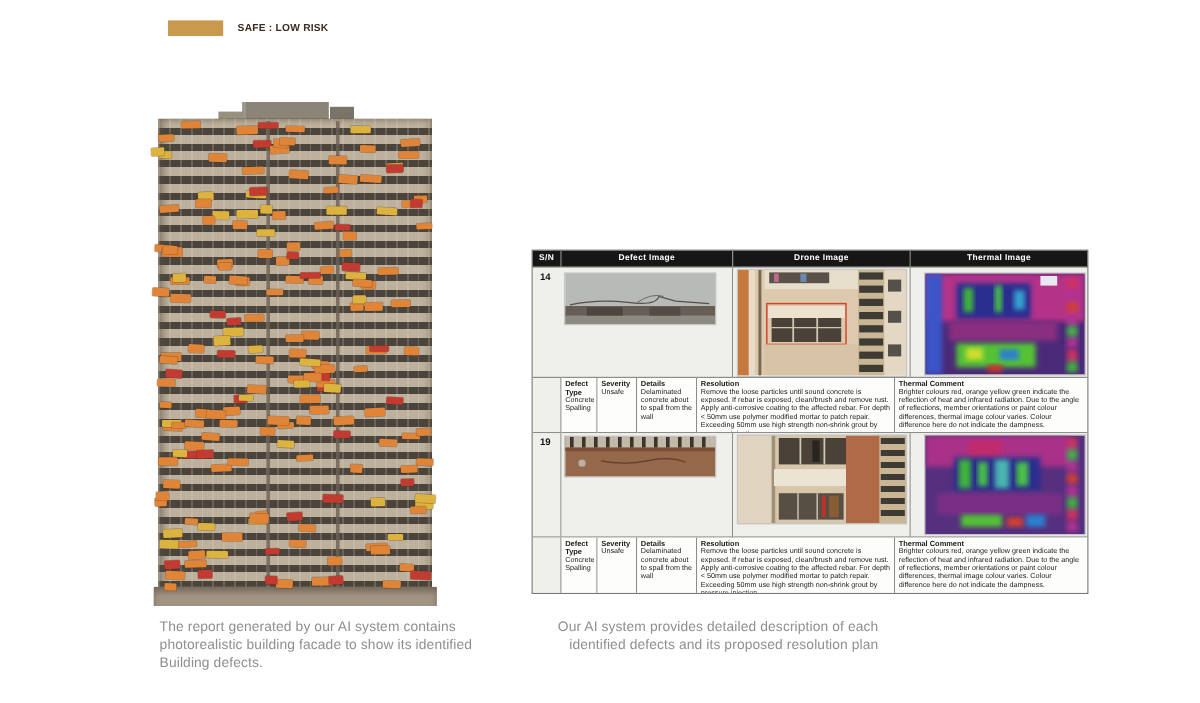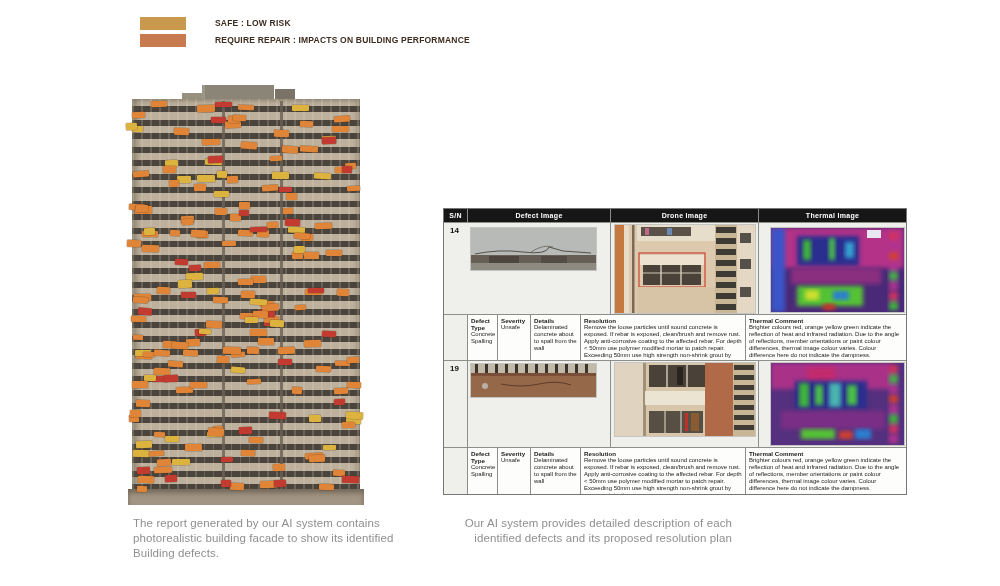--- a/index.html
+++ b/index.html
@@ -1,21 +1,21 @@
 <!DOCTYPE html>
 <html><head>
 <meta charset="utf-8">
 <style>
   html,body{margin:0;padding:0;background:#fff;}
   #page{position:relative;width:1000px;height:586px;background:#ffffff;overflow:hidden;
         font-family:"Liberation Sans",sans-serif;}
 
   
   #legend{position:absolute;left:140px;top:16px;}
-  .legend-row{display:flex;align-items:center;margin-bottom:3px;height:14px;gap:17px;}
+  .legend-row{display:flex;align-items:center;margin-bottom:3px;height:14px;}
   .legend-swatch{width:46px;height:13px;margin-right:12px;flex:0 0 auto;}
   .legend-label{font-size:8.5px;font-weight:bold;color:#3d2d20;letter-spacing:.2px;white-space:nowrap;}
 
   
   #building{position:absolute;left:122px;top:85px;width:248px;height:425px;}
   #building-roof1{position:absolute;left:80px;top:0;width:72px;height:17px;background:#8b8578;
     box-shadow:inset 0 -3px 0 #6f6a5e, inset 3px 0 0 #9c968a;}
   #building-roof2{position:absolute;left:153px;top:4px;width:20px;height:13px;background:#7a7468;}
   #building-roof3{position:absolute;left:60px;top:8px;width:22px;height:9px;background:#96907f;}
   #building-body{position:absolute;left:10px;top:14px;width:228px;height:392px;
@@ -48,24 +48,20 @@
 </style>
 </head>
 <body>
 
 <div id="page">
 
   <div id="legend">
     <div class="legend-row">
       <div class="legend-swatch" style="background-color: rgb(201, 154, 77);"></div>
       <span class="legend-label">SAFE : LOW RISK</span>
-    </div>
-    <div class="legend-row">
-      <div class="legend-swatch" style="background-color: rgb(201, 123, 80);"></div>
-      <span class="legend-label">REQUIRE REPAIR : IMPACTS ON BUILDING PERFORMANCE</span>
     </div>
   </div>
 
   <div id="building">
     <div id="building-roof3"></div>
     <div id="building-roof1"></div>
     <div id="building-roof2"></div>
     <div id="building-body"></div>
     <div class="pipe" style="left:100px;"></div>
     <div class="pipe" style="left:158px;"></div>

